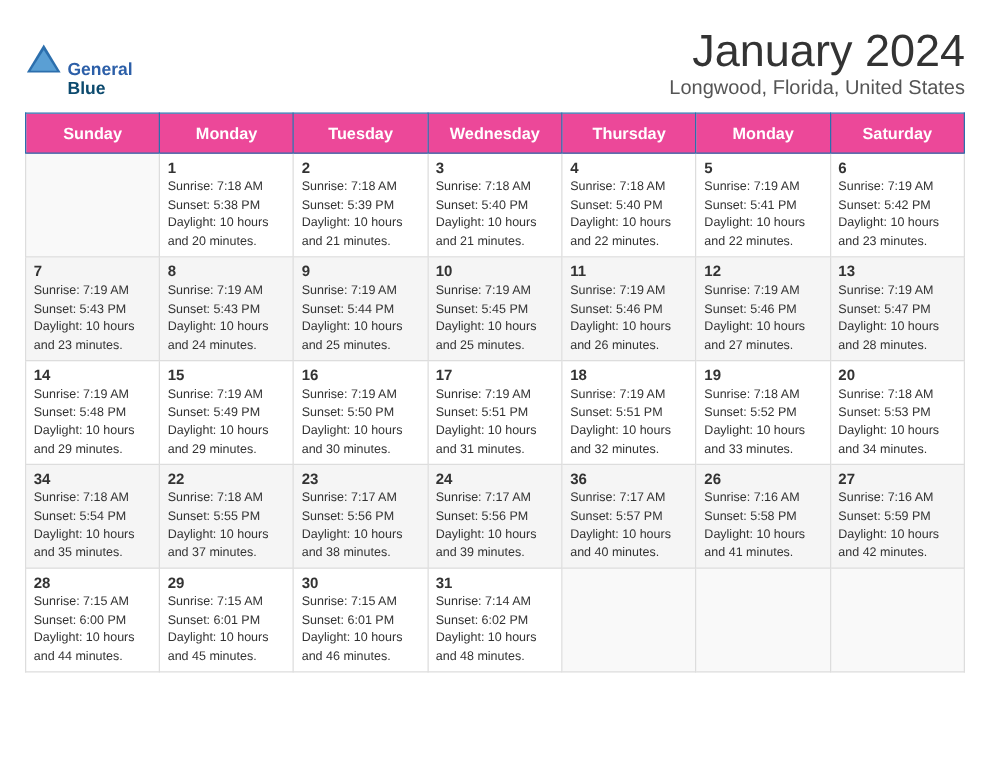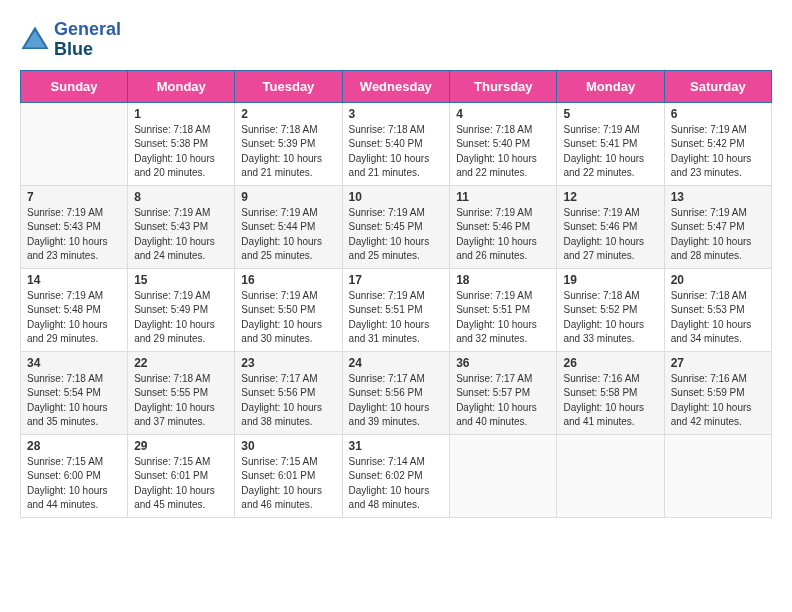--- a/index.html
+++ b/index.html
@@ -15,24 +15,25 @@
       justify-content: space-between;
       align-items: flex-start;
       margin-bottom: 10px;
     }
     .logo {
       display: flex;
       align-items: center;
       gap: 4px;
     }
     .logo-text {
-      font-size: 18px;
+      font-size: 14px;
       font-weight: bold;
       color: #333;
       line-height: 1.1;
+      margin-top: 28px;
     }
     .logo-text span {
       color: #2c5fa8;
     }
     .logo-icon {
       width: 30px;
       height: 30px;
     }
     .title-block {
       text-align: right;
@@ -94,20 +95,24 @@
   <div class="logo">
     <svg class="logo-icon" viewBox="0 0 40 40" xmlns="http://www.w3.org/2000/svg">
       <polygon points="20,2 38,32 2,32" fill="#2c6fad"></polygon>
       <polygon points="20,8 34,30 6,30" fill="#5a9fd4"></polygon>
     </svg>
     <div class="logo-text">
       <span>General</span><br>
       <span style="color:#0c4a6e;">Blue</span>
     </div>
   </div>
+  <div class="title-block">
+    <div class="month-title">January 2024</div>
+    <div class="location-title">Longwood, Florida, United States</div>
+  </div>
 </div>
 
 <table class="calendar-table">
   <thead>
     <tr id="weekday-header">
         <th>Sunday</th>
         <th>Monday</th>
         <th>Tuesday</th>
         <th>Wednesday</th>
         <th>Thursday</th>

